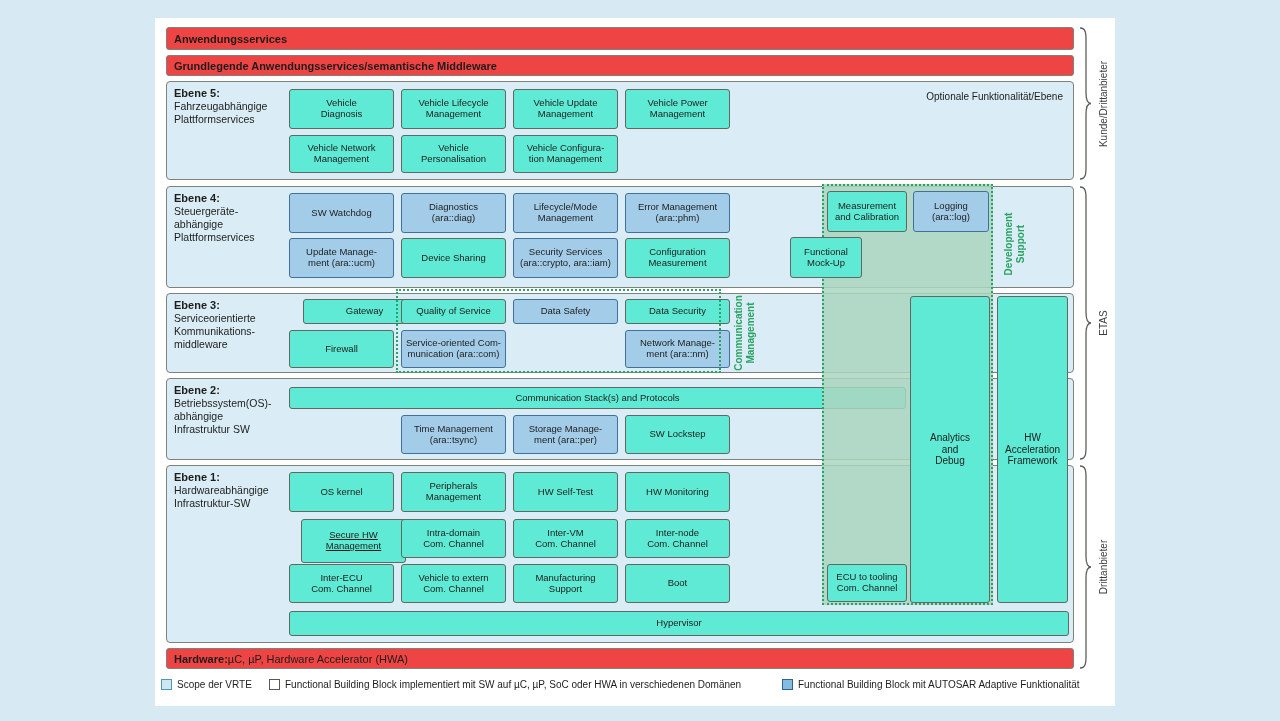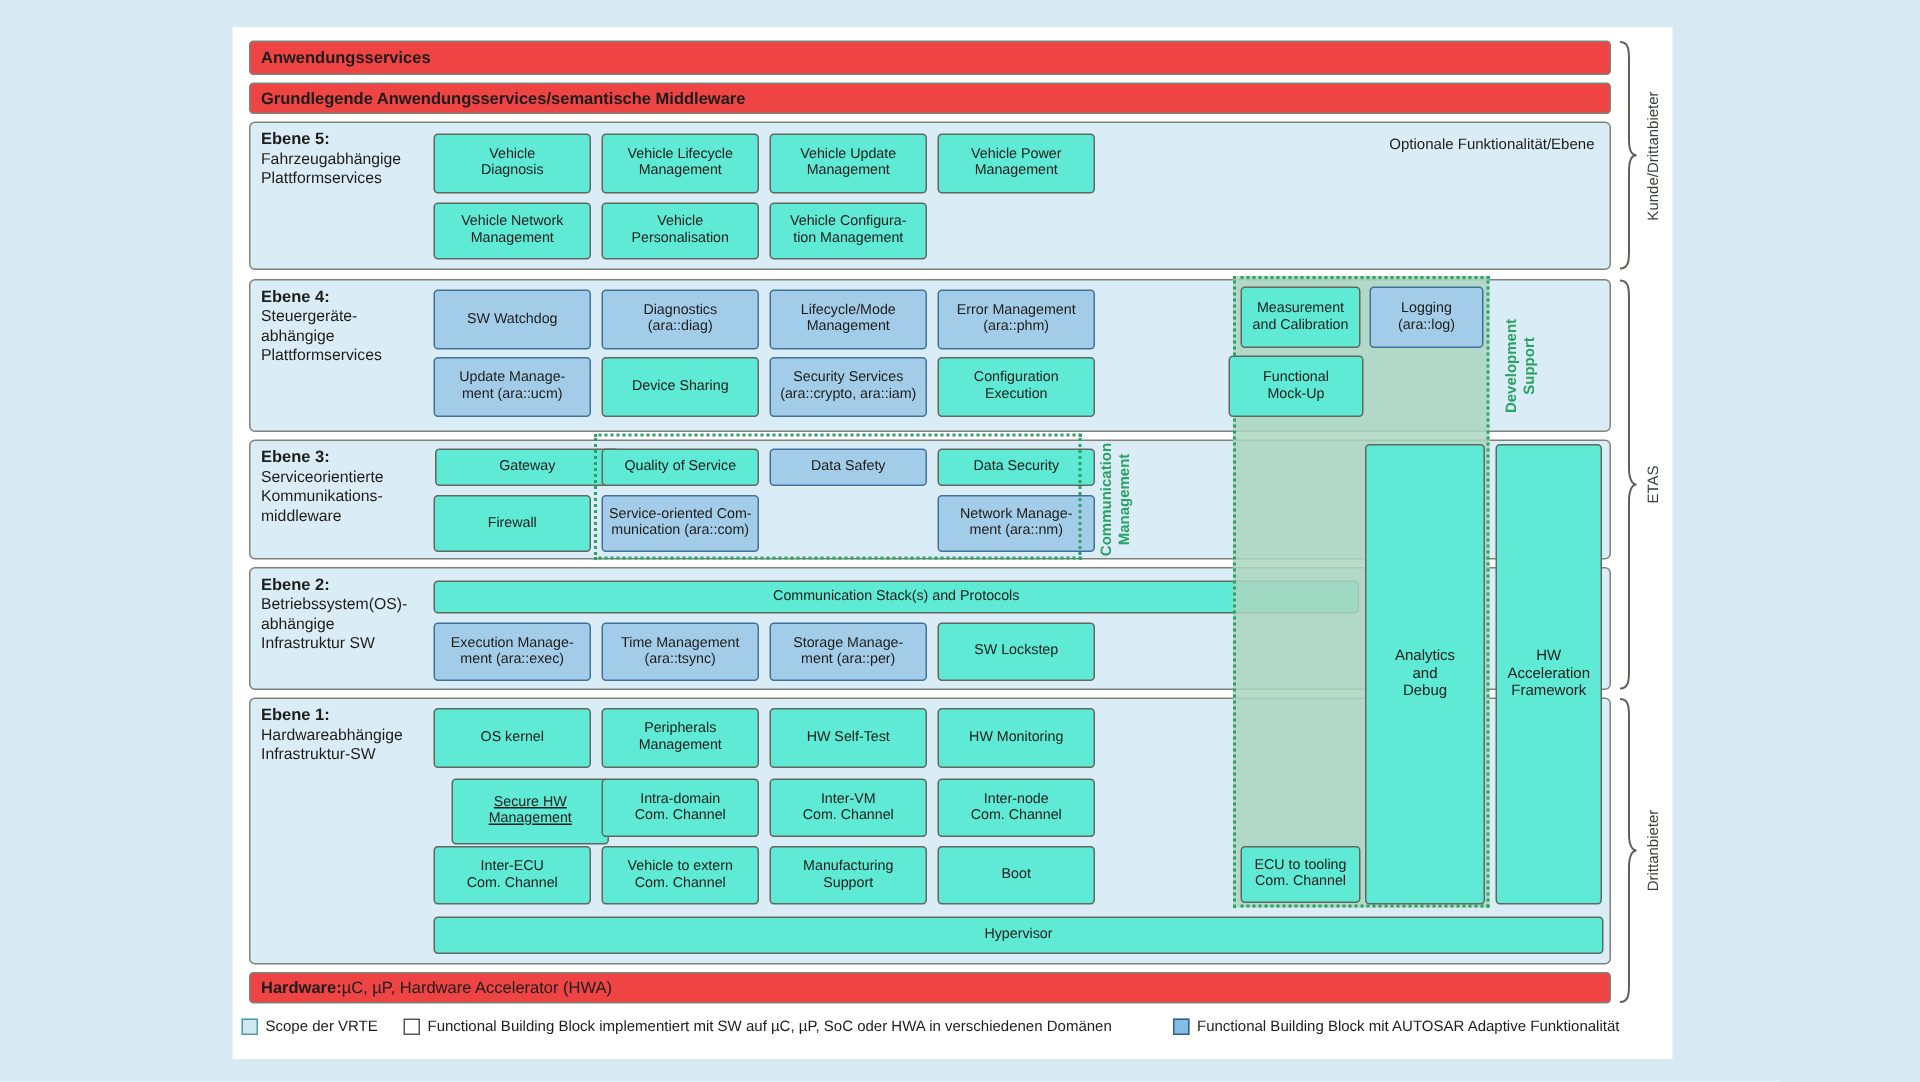--- a/index.html
+++ b/index.html
@@ -104,51 +104,49 @@
     <div class="bx bl" style="left:346px;top:6px;width:105px;height:40px;">Lifecycle/Mode
 Management</div>
     <div class="bx bl" style="left:122px;top:51px;width:105px;height:40px;">Update Manage-
 ment (ara::ucm)</div>
     <div class="bx bl" style="left:458px;top:6px;width:105px;height:40px;">Error Management
 (ara::phm)</div>
     <div class="bx" style="left:234px;top:51px;width:105px;height:40px;">Device Sharing</div>
     <div class="bx bl" style="left:346px;top:51px;width:105px;height:40px;">Security Services
 (ara::crypto, ara::iam)</div>
     <div class="bx" style="left:458px;top:51px;width:105px;height:40px;">Configuration
-Execution</div>
+Measurement</div>
   </div>
 
   <div class="row" style="left:11px;top:275px;width:908px;height:80px;">
     <div class="rlabel">
       <b>Ebene 3:</b>
       <span>Serviceorientierte
 Kommunikations-
 middleware</span>
     </div>
-    <div class="bx" style="left:123px;top:5px;width:123px;height:25px;">Gateway</div>
+    <div class="bx" style="left:136px;top:5px;width:123px;height:25px;">Gateway</div>
     <div class="bx" style="left:234px;top:5px;width:105px;height:25px;">Quality of Service</div>
     <div class="bx bl" style="left:346px;top:5px;width:105px;height:25px;">Data Safety</div>
     <div class="bx" style="left:458px;top:5px;width:105px;height:25px;">Data Security</div>
     <div class="bx" style="left:122px;top:36px;width:105px;height:38px;">Firewall</div>
     <div class="bx bl" style="left:234px;top:36px;width:105px;height:38px;">Service-oriented Com-
 munication (ara::com)</div>
     <div class="bx bl" style="left:458px;top:36px;width:105px;height:38px;">Network Manage-
 ment (ara::nm)</div>
   </div>
 
   <div class="row" style="left:11px;top:360px;width:908px;height:82px;">
     <div class="rlabel">
       <b>Ebene 2:</b>
       <span>Betriebssystem(OS)-
 abhängige
 Infrastruktur SW</span>
     </div>
     <div class="bx" style="left:122px;top:8px;width:617px;height:22px;">Communication Stack(s) and Protocols</div>
-    <div class="bx bl" style="left:122px;top:36px;width:105px;height:39px;">Execution Manage-
-ment (ara::exec)</div>
     <div class="bx bl" style="left:234px;top:36px;width:105px;height:39px;">Time Management
 (ara::tsync)</div>
     <div class="bx bl" style="left:346px;top:36px;width:105px;height:39px;">Storage Manage-
 ment (ara::per)</div>
     <div class="bx" style="left:458px;top:36px;width:105px;height:39px;">SW Lockstep</div>
   </div>
 
   <div class="row" style="left:11px;top:447px;width:908px;height:178px;">
     <div class="rlabel">
       <b>Ebene 1:</b>
@@ -176,21 +174,21 @@
 Support</div>
     <div class="bx" style="left:458px;top:98px;width:105px;height:39px;">Boot</div>
     <div class="bx" style="left:122px;top:145px;width:780px;height:25px;">Hypervisor</div>
   </div>
 
   <div class="greenrect" style="left:667px;top:166px;width:171px;height:421px;"></div>
   <div class="bx" style="left:672px;top:173px;width:80px;height:41px;">Measurement
 and Calibration</div>
   <div class="bx bl" style="left:758px;top:173px;width:76px;height:41px;">Logging
 (ara::log)</div>
-  <div class="bx" style="left:664px;top:219px;width:90px;height:41px;">Functional
+  <div class="bx" style="left:635px;top:219px;width:72px;height:41px;">Functional
 Mock-Up</div>
   <div class="bx" style="left:672px;top:546px;width:80px;height:38px;">ECU to tooling
 Com. Channel</div>
   <div class="vlab" style="left:843px;top:170px;width:32px;height:112px;">
       <span>Development
 Support</span>
     </div>
 
   <div class="dotrect" style="left:241px;top:271px;width:325px;height:84px;"></div>
   <div class="vlab" style="left:572px;top:274px;width:34px;height:82px;">

